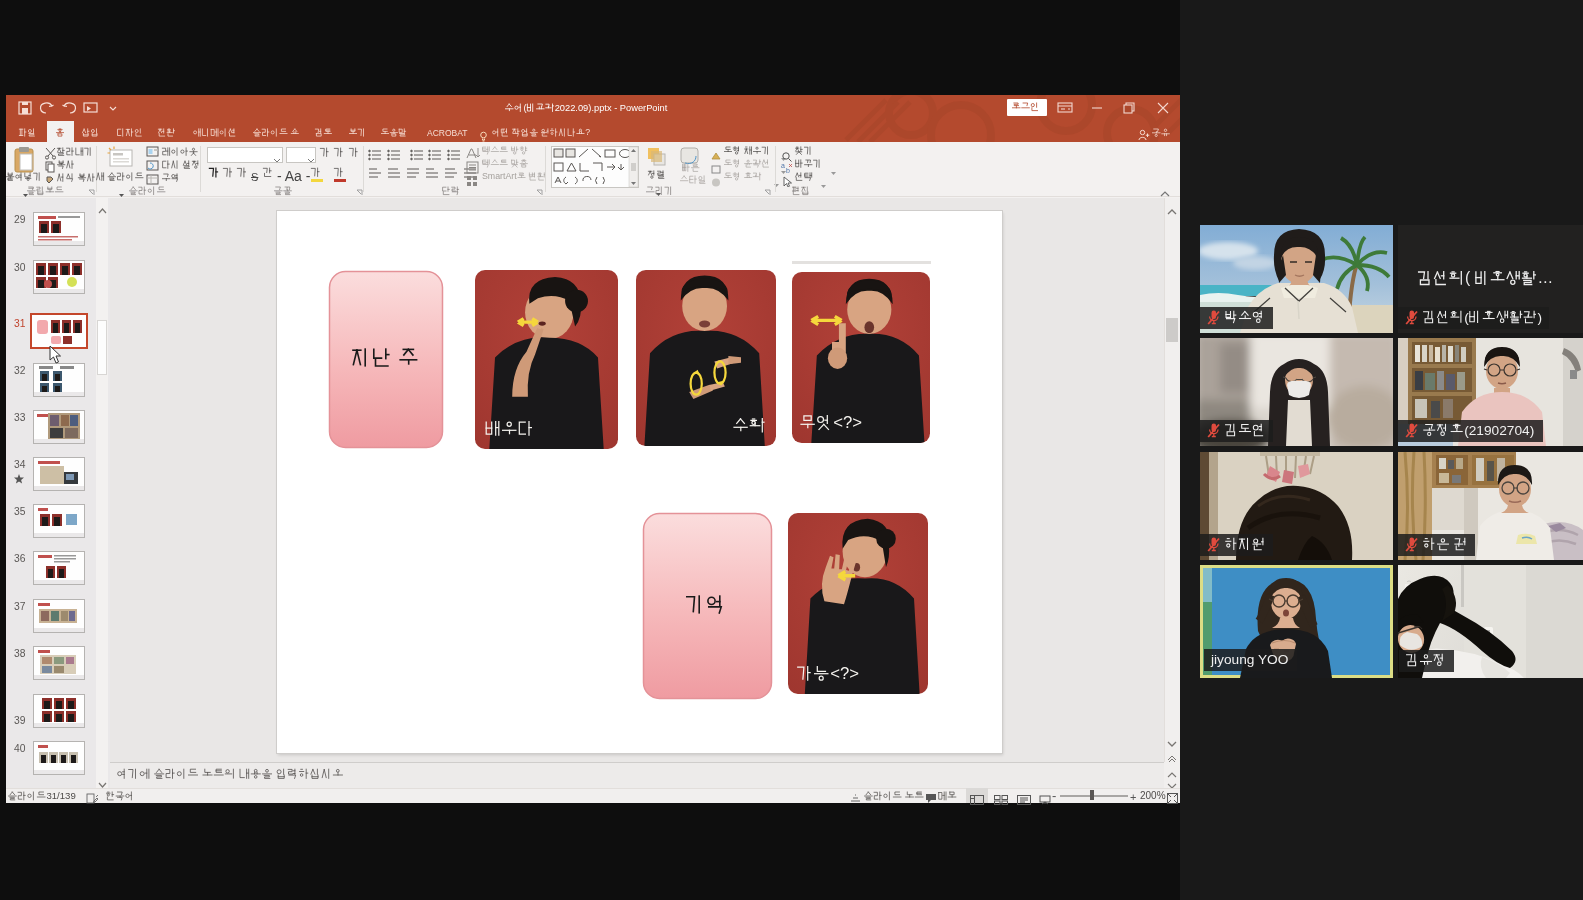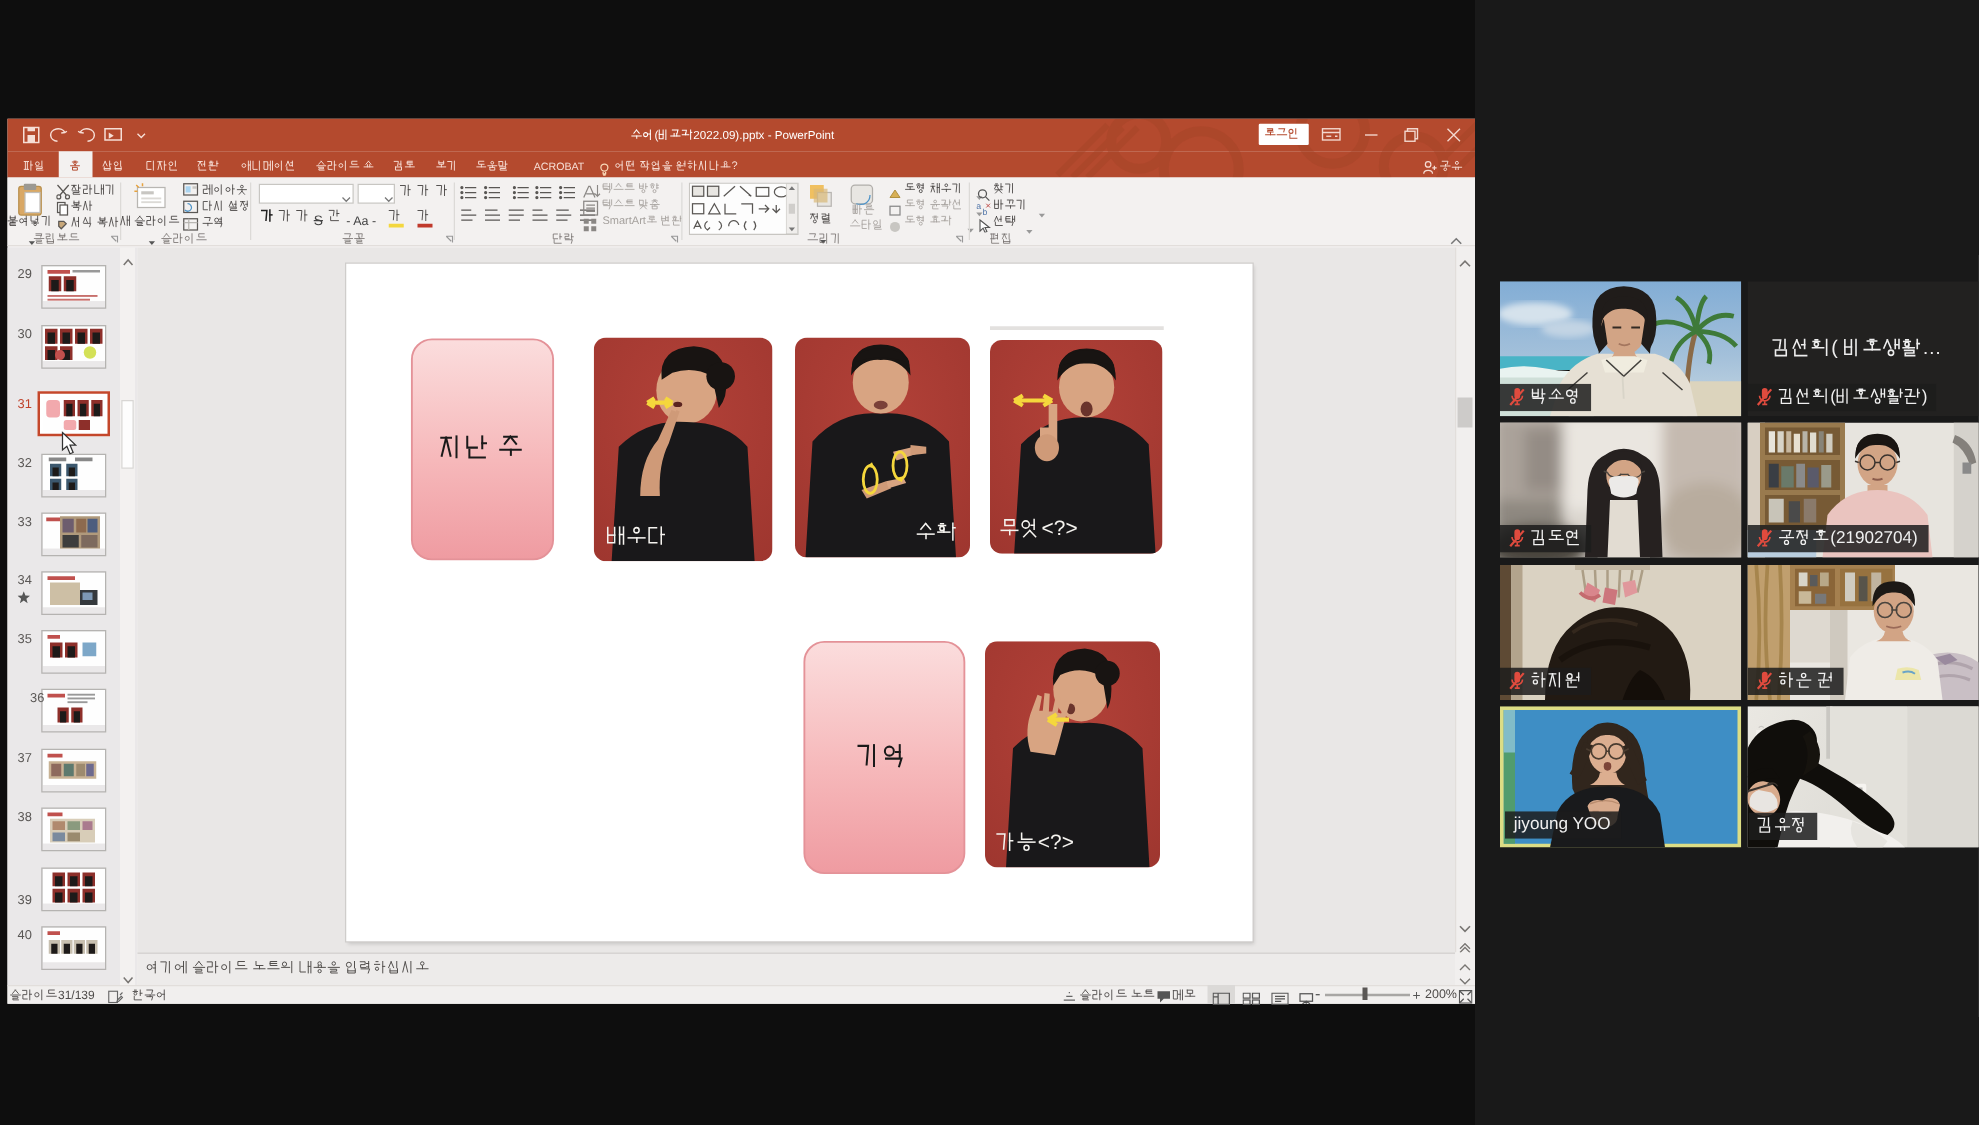--- a/index.html
+++ b/index.html
@@ -579,21 +579,21 @@
   </div>
 <div style="position:absolute;left:251px;top:167px;"><span style="font-size:11px;color:#444;text-decoration:line-through">S</span></div>
 <div style="position:absolute;left:263px;top:167px;">
     <svg width="11" height="12" viewBox="0 0 11 12" style="display:block;overflow:visible">
       <polyline points="0.4,1.3 4.3,1.3 3.7,5.5" fill="none" stroke="#444140" stroke-width="0.72" stroke-linecap="square" stroke-linejoin="miter"></polyline>
       <line x1="6.6" y1="1.1" x2="6.6" y2="5.8" stroke="#444140" stroke-width="0.72" stroke-linecap="square"></line>
       <line x1="6.6" y1="3.8" x2="8.1" y2="3.8" stroke="#444140" stroke-width="0.72" stroke-linecap="square"></line>
       <polyline points="1.5,6.4 1.5,9.5 7.7,9.5" fill="none" stroke="#444140" stroke-width="0.72" stroke-linecap="square" stroke-linejoin="miter"></polyline>
     </svg>
   </div>
-<div style="position:absolute;left:277px;top:167px;"><span style="font-size:10px;color:#444">- Aa -</span></div>
+<div style="position:absolute;left:277px;top:167px;"><span style="font-size:14px;color:#444">- Aa -</span></div>
 <div style="position:absolute;left:311px;top:167px;">
     <svg width="11" height="12" viewBox="0 0 11 12" style="display:block;overflow:visible">
       <polyline points="0.4,1.4 4.3,1.4 3.7,8.8" fill="none" stroke="#444140" stroke-width="0.72" stroke-linecap="square" stroke-linejoin="miter"></polyline>
       <line x1="6.6" y1="1.1" x2="6.6" y2="9.4" stroke="#444140" stroke-width="0.72" stroke-linecap="square"></line>
       <line x1="6.6" y1="4.7" x2="8.1" y2="4.7" stroke="#444140" stroke-width="0.72" stroke-linecap="square"></line>
     </svg>
   </div>
 <div style="position:absolute;left:311px;top:179px;width:12px;height:3px;background:#f3d73e"></div>
 <div style="position:absolute;left:334px;top:167px;">
     <svg width="11" height="12" viewBox="0 0 11 12" style="display:block;overflow:visible">
@@ -1423,21 +1423,21 @@
       <rect width="50" height="28" fill="#fefefe"></rect>
       <rect x="4" y="3" width="14" height="3" fill="#c0504d"></rect>
       <rect x="20" y="3" width="22" height="1.5" fill="#999"></rect>
       <rect x="20" y="6" width="22" height="1.5" fill="#999"></rect>
       <rect x="20" y="9" width="16" height="1.5" fill="#999"></rect>
       <rect x="12" y="14" width="9" height="12" fill="#8d2f2a"></rect>
       <rect x="14" y="17" width="5" height="9" fill="#1d1a19"></rect>
       <rect x="23" y="14" width="9" height="12" fill="#8d2f2a"></rect>
       <rect x="25" y="17" width="5" height="9" fill="#1d1a19"></rect>
     </svg></div>
-<div style="position:absolute;left:24px;top:553px;text-align:center;">
+<div style="position:absolute;left:14px;top:553px;text-align:center;">
     <svg width="12" height="12" viewBox="0 0 12 12" style="display:block;overflow:visible">
       <text x="0.0" y="8.6" font-family="Liberation Sans" font-size="10.3" fill="#5a5755">36</text>
     </svg>
   </div>
 <div style="position:absolute;left:34px;top:600px;outline:1px solid #b5b3b1"><svg width="50" height="28" viewBox="0 0 50 28">
       <rect width="50" height="28" fill="#fefefe"></rect>
       <rect x="4" y="3" width="12" height="3" fill="#c0504d"></rect>
       <rect x="5" y="9" width="38" height="14" fill="#c8b294"></rect>
       <rect x="7" y="11" width="8" height="10" fill="#8d6a5e"></rect>
       <rect x="17" y="11" width="8" height="10" fill="#5d7a6e"></rect>

